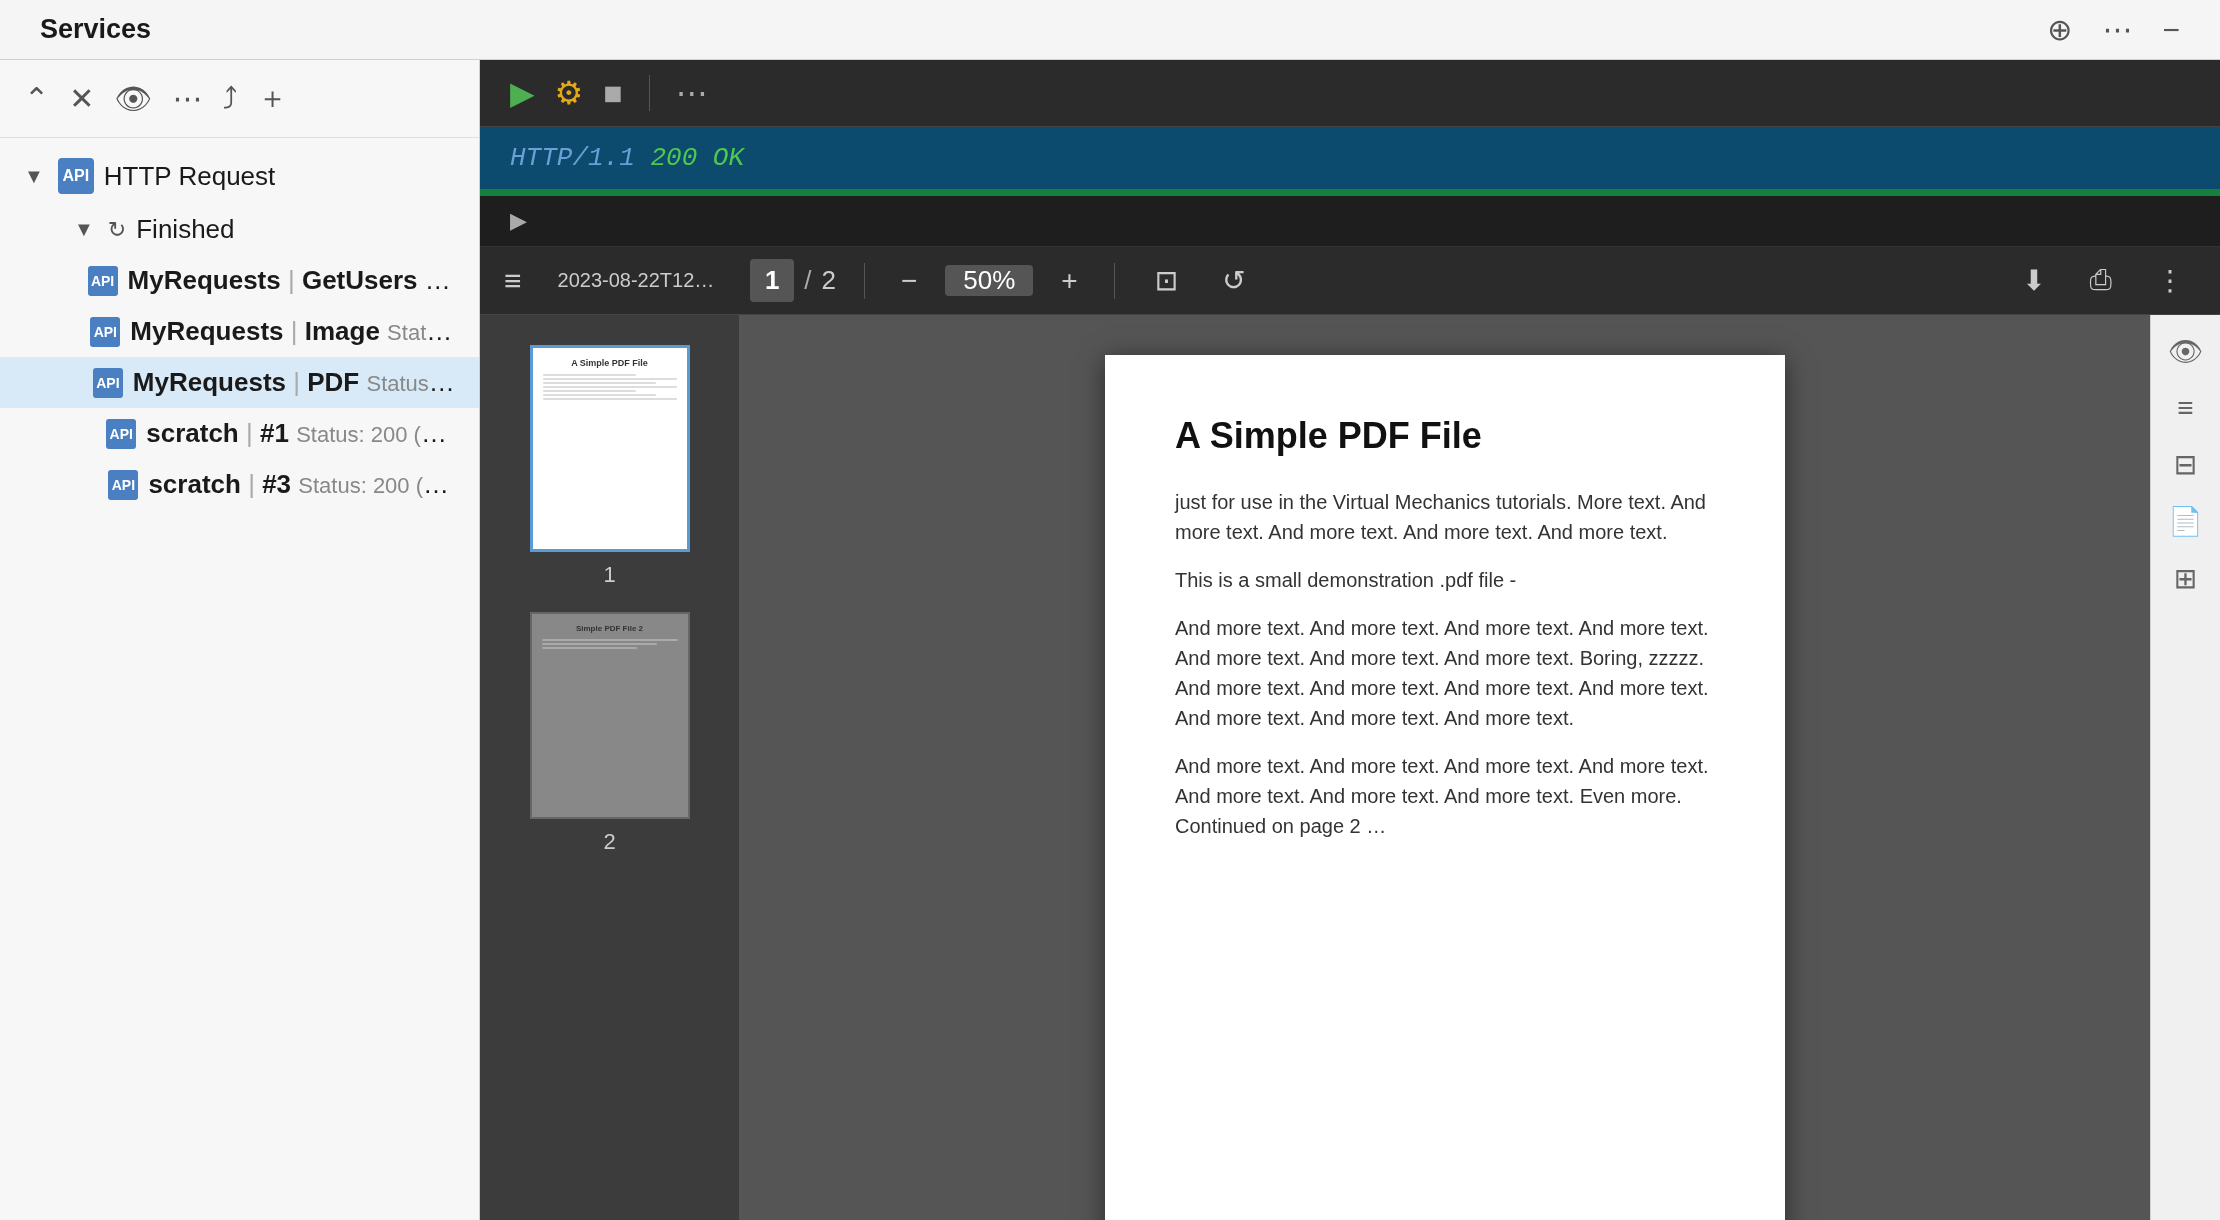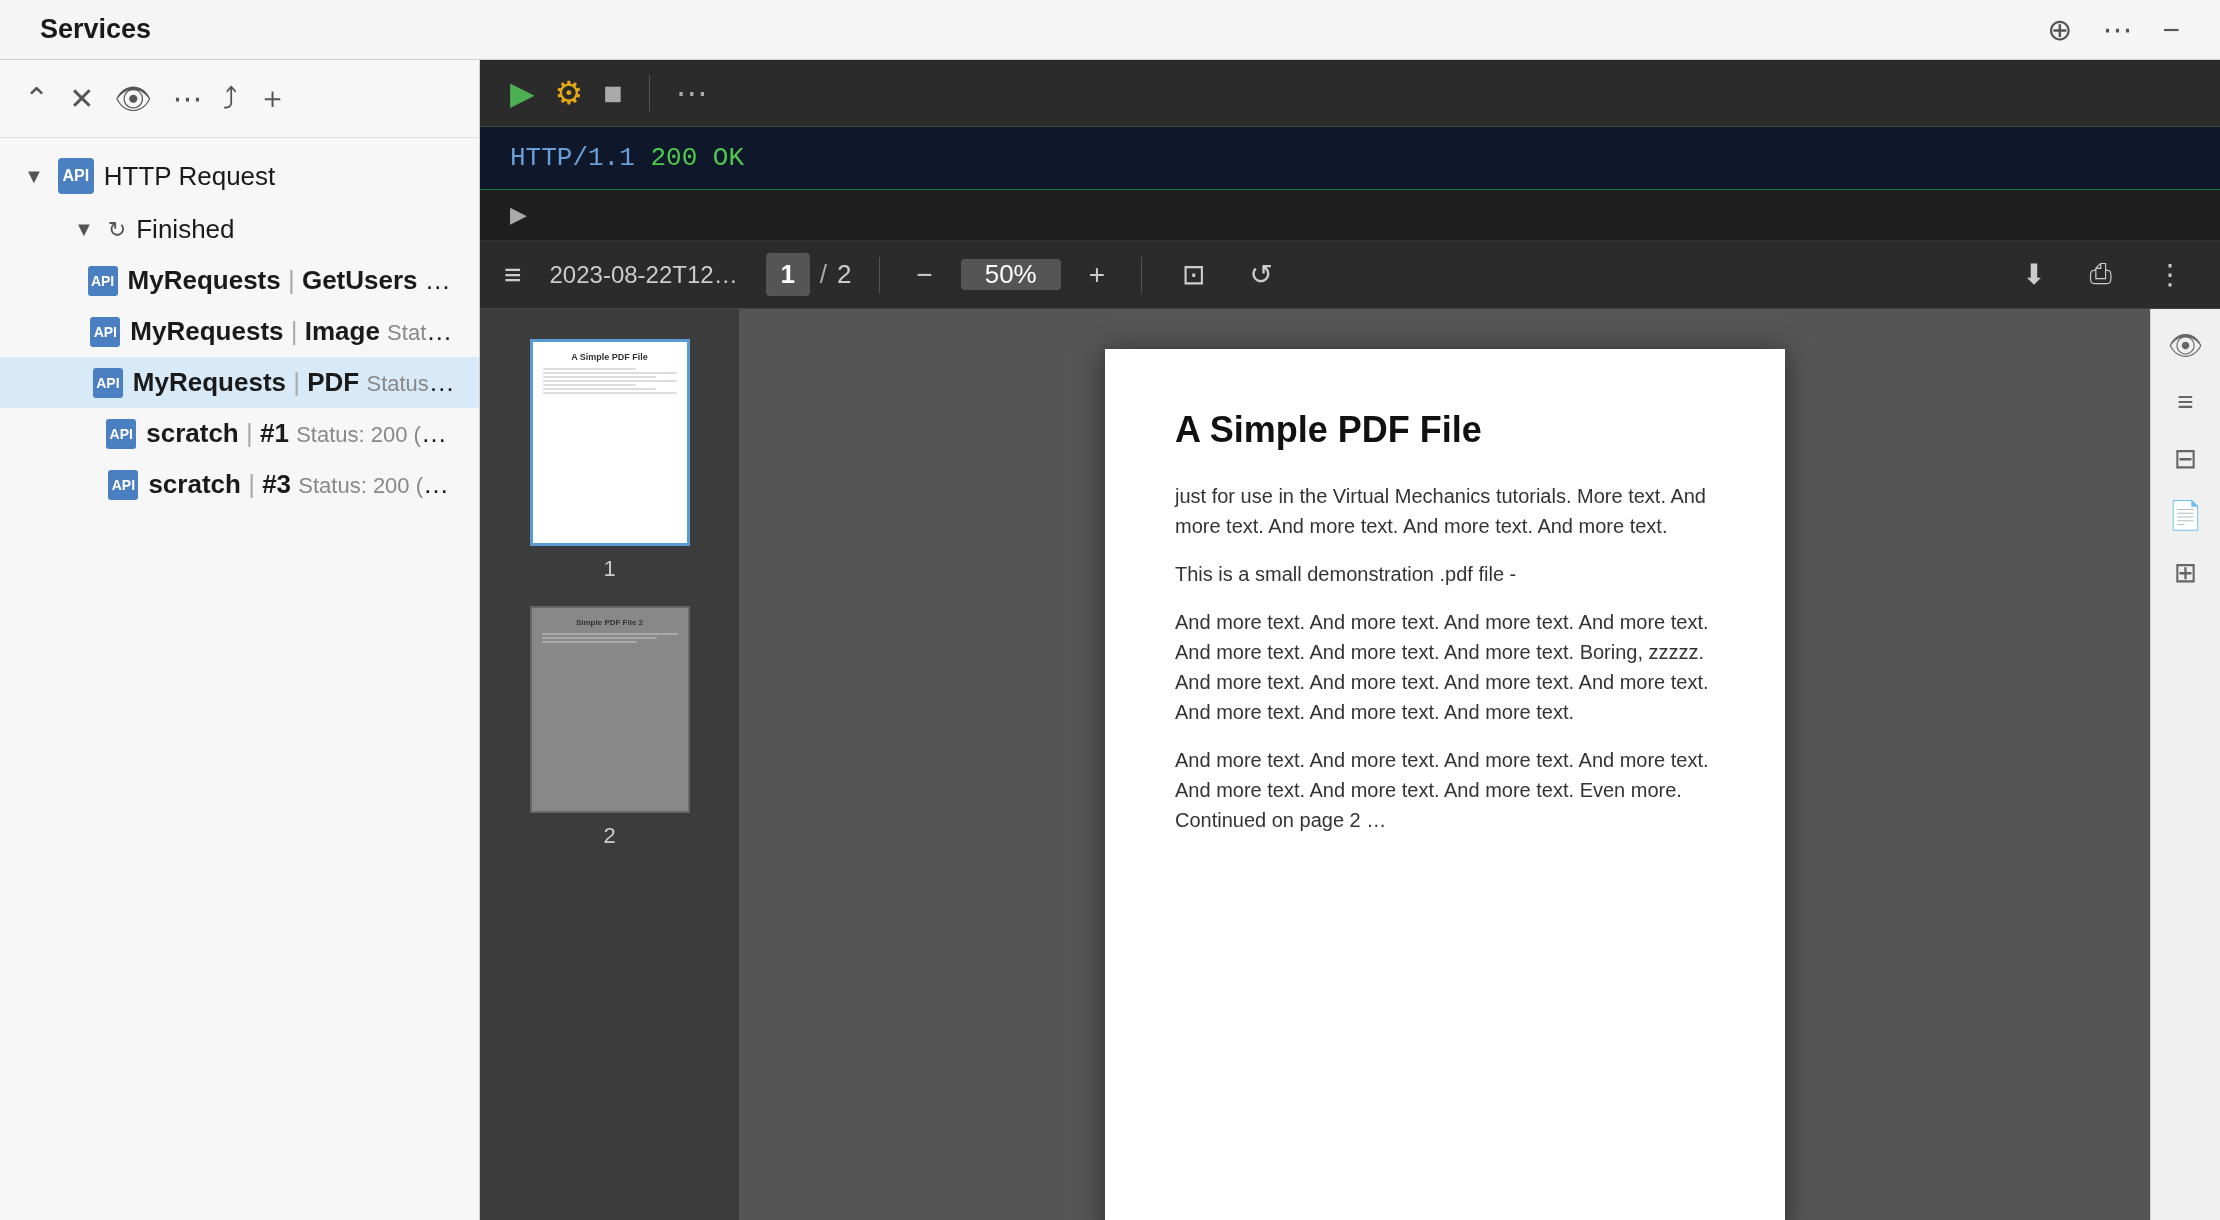--- a/index.html
+++ b/index.html
@@ -68,24 +68,25 @@
     }
     .req-btn { font-size: 32px; cursor: pointer; }
     .req-btn.green { color: #4caf50; }
     .req-btn.orange { color: #e6a817; }
     .req-btn.gray { color: #aaa; }
     .req-separator { width: 1px; height: 36px; background: #555; margin: 0 6px; }
     .req-more { font-size: 32px; color: #aaa; cursor: pointer; }
 
     
     .http-status-bar {
-      background: #0f172a;
+      background: #0c4a6e;
       padding: 16px 30px;
       flex-shrink: 0;
-      border-bottom: 1px solid #15803d;
+      border-bottom: 7px solid #15803d;
+      font-style: italic;
     }
     .http-status-line { font-family: 'Courier New', monospace; font-size: 26px; }
     .http-version { color: #6a9fd8; }
     .http-code { color: #4ec94e; }
 
     
     .headers-row {
       background: #1e1e1e;
       padding: 12px 30px;
       display: flex;
@@ -105,21 +106,21 @@
     .pdf-toolbar {
       background: #2b2b2b;
       display: flex;
       align-items: center;
       padding: 12px 24px;
       gap: 20px;
       flex-shrink: 0;
       border-bottom: 1px solid #444;
     }
     .pdf-menu-icon { font-size: 30px; color: #ccc; cursor: pointer; }
-    .pdf-title { color: #ccc; font-size: 24px; margin: 0 8px; white-space: nowrap; }
+    .pdf-title { color: #ccc; font-size: 20px; margin: 0 16px; white-space: nowrap; }
     .pdf-page-controls { display: flex; align-items: center; gap: 10px; }
     .pdf-page-num-box {
       background: #555;
       color: #fff;
       padding: 6px 14px;
       border-radius: 4px;
       font-size: 26px;
       font-weight: 600;
       min-width: 44px;
       text-align: center;
@@ -128,21 +129,21 @@
     .pdf-page-total { color: #ccc; font-size: 26px; }
     .pdf-separator-v { width: 1px; height: 36px; background: #555; margin: 0 8px; }
     .pdf-zoom-btn { font-size: 28px; color: #ccc; cursor: pointer; padding: 4px 8px; }
     .pdf-zoom-input {
       background: #555;
       color: #fff;
       border: none;
       padding: 0 14px;
       border-radius: 4px;
       font-size: 26px;
-      width: 100px;
+      width: 88px;
       text-align: center;
     }
     .pdf-icon-btn { font-size: 28px; color: #ccc; cursor: pointer; padding: 4px 12px; }
     .pdf-spacer { flex: 1; }
 
     
     .pdf-content-area { flex: 1; display: flex; overflow: hidden; }
 
     
     .pdf-thumbnails {

